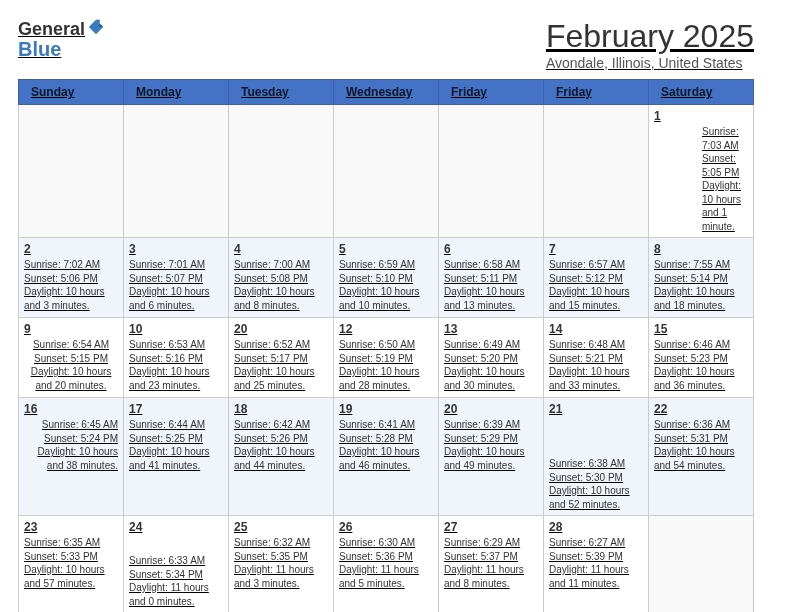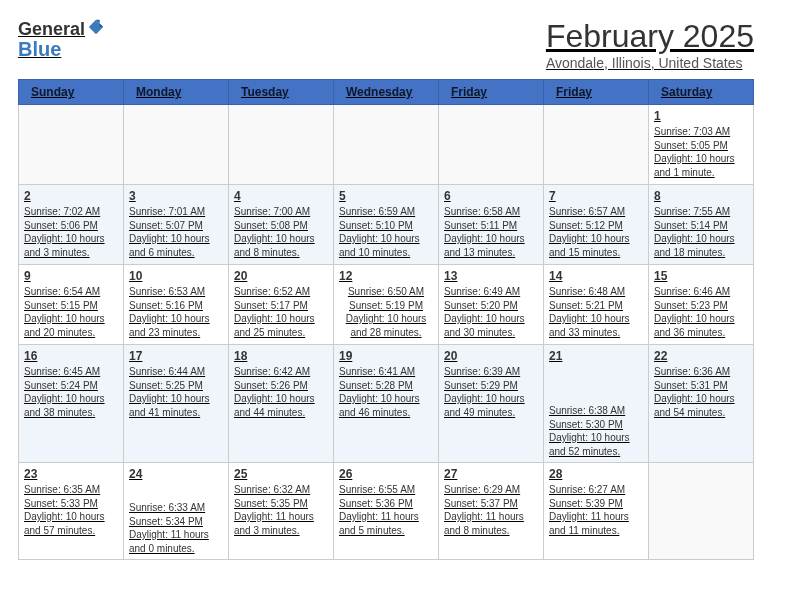--- a/index.html
+++ b/index.html
@@ -141,21 +141,21 @@
     <tbody id="calendar-body">
     <tr>
           <td class="empty"></td>
           <td class="empty"></td>
           <td class="empty"></td>
           <td class="empty"></td>
           <td class="empty"></td>
           <td class="empty"></td>
           <td>
             <span class="day-num">1</span>
-            <div class="day-info" style="white-space: pre-line;">Sunrise: 7:03 AM
+            <div class="day-info" style="white-space: pre-line; margin-left: 48px;">Sunrise: 7:03 AM
 Sunset: 5:05 PM
 Daylight: 10 hours
 and 1 minute.</div>
           </td>
         </tr>
         <tr class="row-shaded">
           <td>
             <span class="day-num">2</span>
             <div class="day-info" style="white-space: pre-line;">Sunrise: 7:02 AM
 Sunset: 5:06 PM
@@ -201,42 +201,42 @@
             <span class="day-num">8</span>
             <div class="day-info" style="white-space: pre-line;">Sunrise: 7:55 AM
 Sunset: 5:14 PM
 Daylight: 10 hours
 and 18 minutes.</div>
           </td>
         </tr>
         <tr>
           <td>
             <span class="day-num">9</span>
-            <div class="day-info" style="white-space: pre-line;">Sunrise: 6:54 AM
+            <div class="day-info" style="white-space: pre-line; text-align: center;">Sunrise: 6:54 AM
 Sunset: 5:15 PM
 Daylight: 10 hours
 and 20 minutes.</div>
           </td>
           <td>
             <span class="day-num">10</span>
             <div class="day-info" style="white-space: pre-line;">Sunrise: 6:53 AM
 Sunset: 5:16 PM
 Daylight: 10 hours
 and 23 minutes.</div>
           </td>
           <td>
             <span class="day-num">20</span>
             <div class="day-info" style="white-space: pre-line;">Sunrise: 6:52 AM
 Sunset: 5:17 PM
 Daylight: 10 hours
 and 25 minutes.</div>
           </td>
           <td>
             <span class="day-num">12</span>
-            <div class="day-info" style="white-space: pre-line; text-align: center;">Sunrise: 6:50 AM
+            <div class="day-info" style="white-space: pre-line;">Sunrise: 6:50 AM
 Sunset: 5:19 PM
 Daylight: 10 hours
 and 28 minutes.</div>
           </td>
           <td>
             <span class="day-num">13</span>
             <div class="day-info" style="white-space: pre-line;">Sunrise: 6:49 AM
 Sunset: 5:20 PM
 Daylight: 10 hours
 and 30 minutes.</div>
@@ -252,21 +252,21 @@
             <span class="day-num">15</span>
             <div class="day-info" style="white-space: pre-line;">Sunrise: 6:46 AM
 Sunset: 5:23 PM
 Daylight: 10 hours
 and 36 minutes.</div>
           </td>
         </tr>
         <tr class="row-shaded">
           <td>
             <span class="day-num">16</span>
-            <div class="day-info" style="white-space: pre-line;">Sunrise: 6:45 AM
+            <div class="day-info" style="white-space: pre-line; text-align: right;">Sunrise: 6:45 AM
 Sunset: 5:24 PM
 Daylight: 10 hours
 and 38 minutes.</div>
           </td>
           <td>
             <span class="day-num">17</span>
             <div class="day-info" style="white-space: pre-line;">Sunrise: 6:44 AM
 Sunset: 5:25 PM
 Daylight: 10 hours
 and 41 minutes.</div>
@@ -324,21 +324,21 @@
           </td>
           <td>
             <span class="day-num">25</span>
             <div class="day-info" style="white-space: pre-line;">Sunrise: 6:32 AM
 Sunset: 5:35 PM
 Daylight: 11 hours
 and 3 minutes.</div>
           </td>
           <td>
             <span class="day-num">26</span>
-            <div class="day-info" style="white-space: pre-line;">Sunrise: 6:55 AM
+            <div class="day-info" style="white-space: pre-line;">Sunrise: 6:30 AM
 Sunset: 5:36 PM
 Daylight: 11 hours
 and 5 minutes.</div>
           </td>
           <td>
             <span class="day-num">27</span>
             <div class="day-info" style="white-space: pre-line;">Sunrise: 6:29 AM
 Sunset: 5:37 PM
 Daylight: 11 hours
 and 8 minutes.</div>

